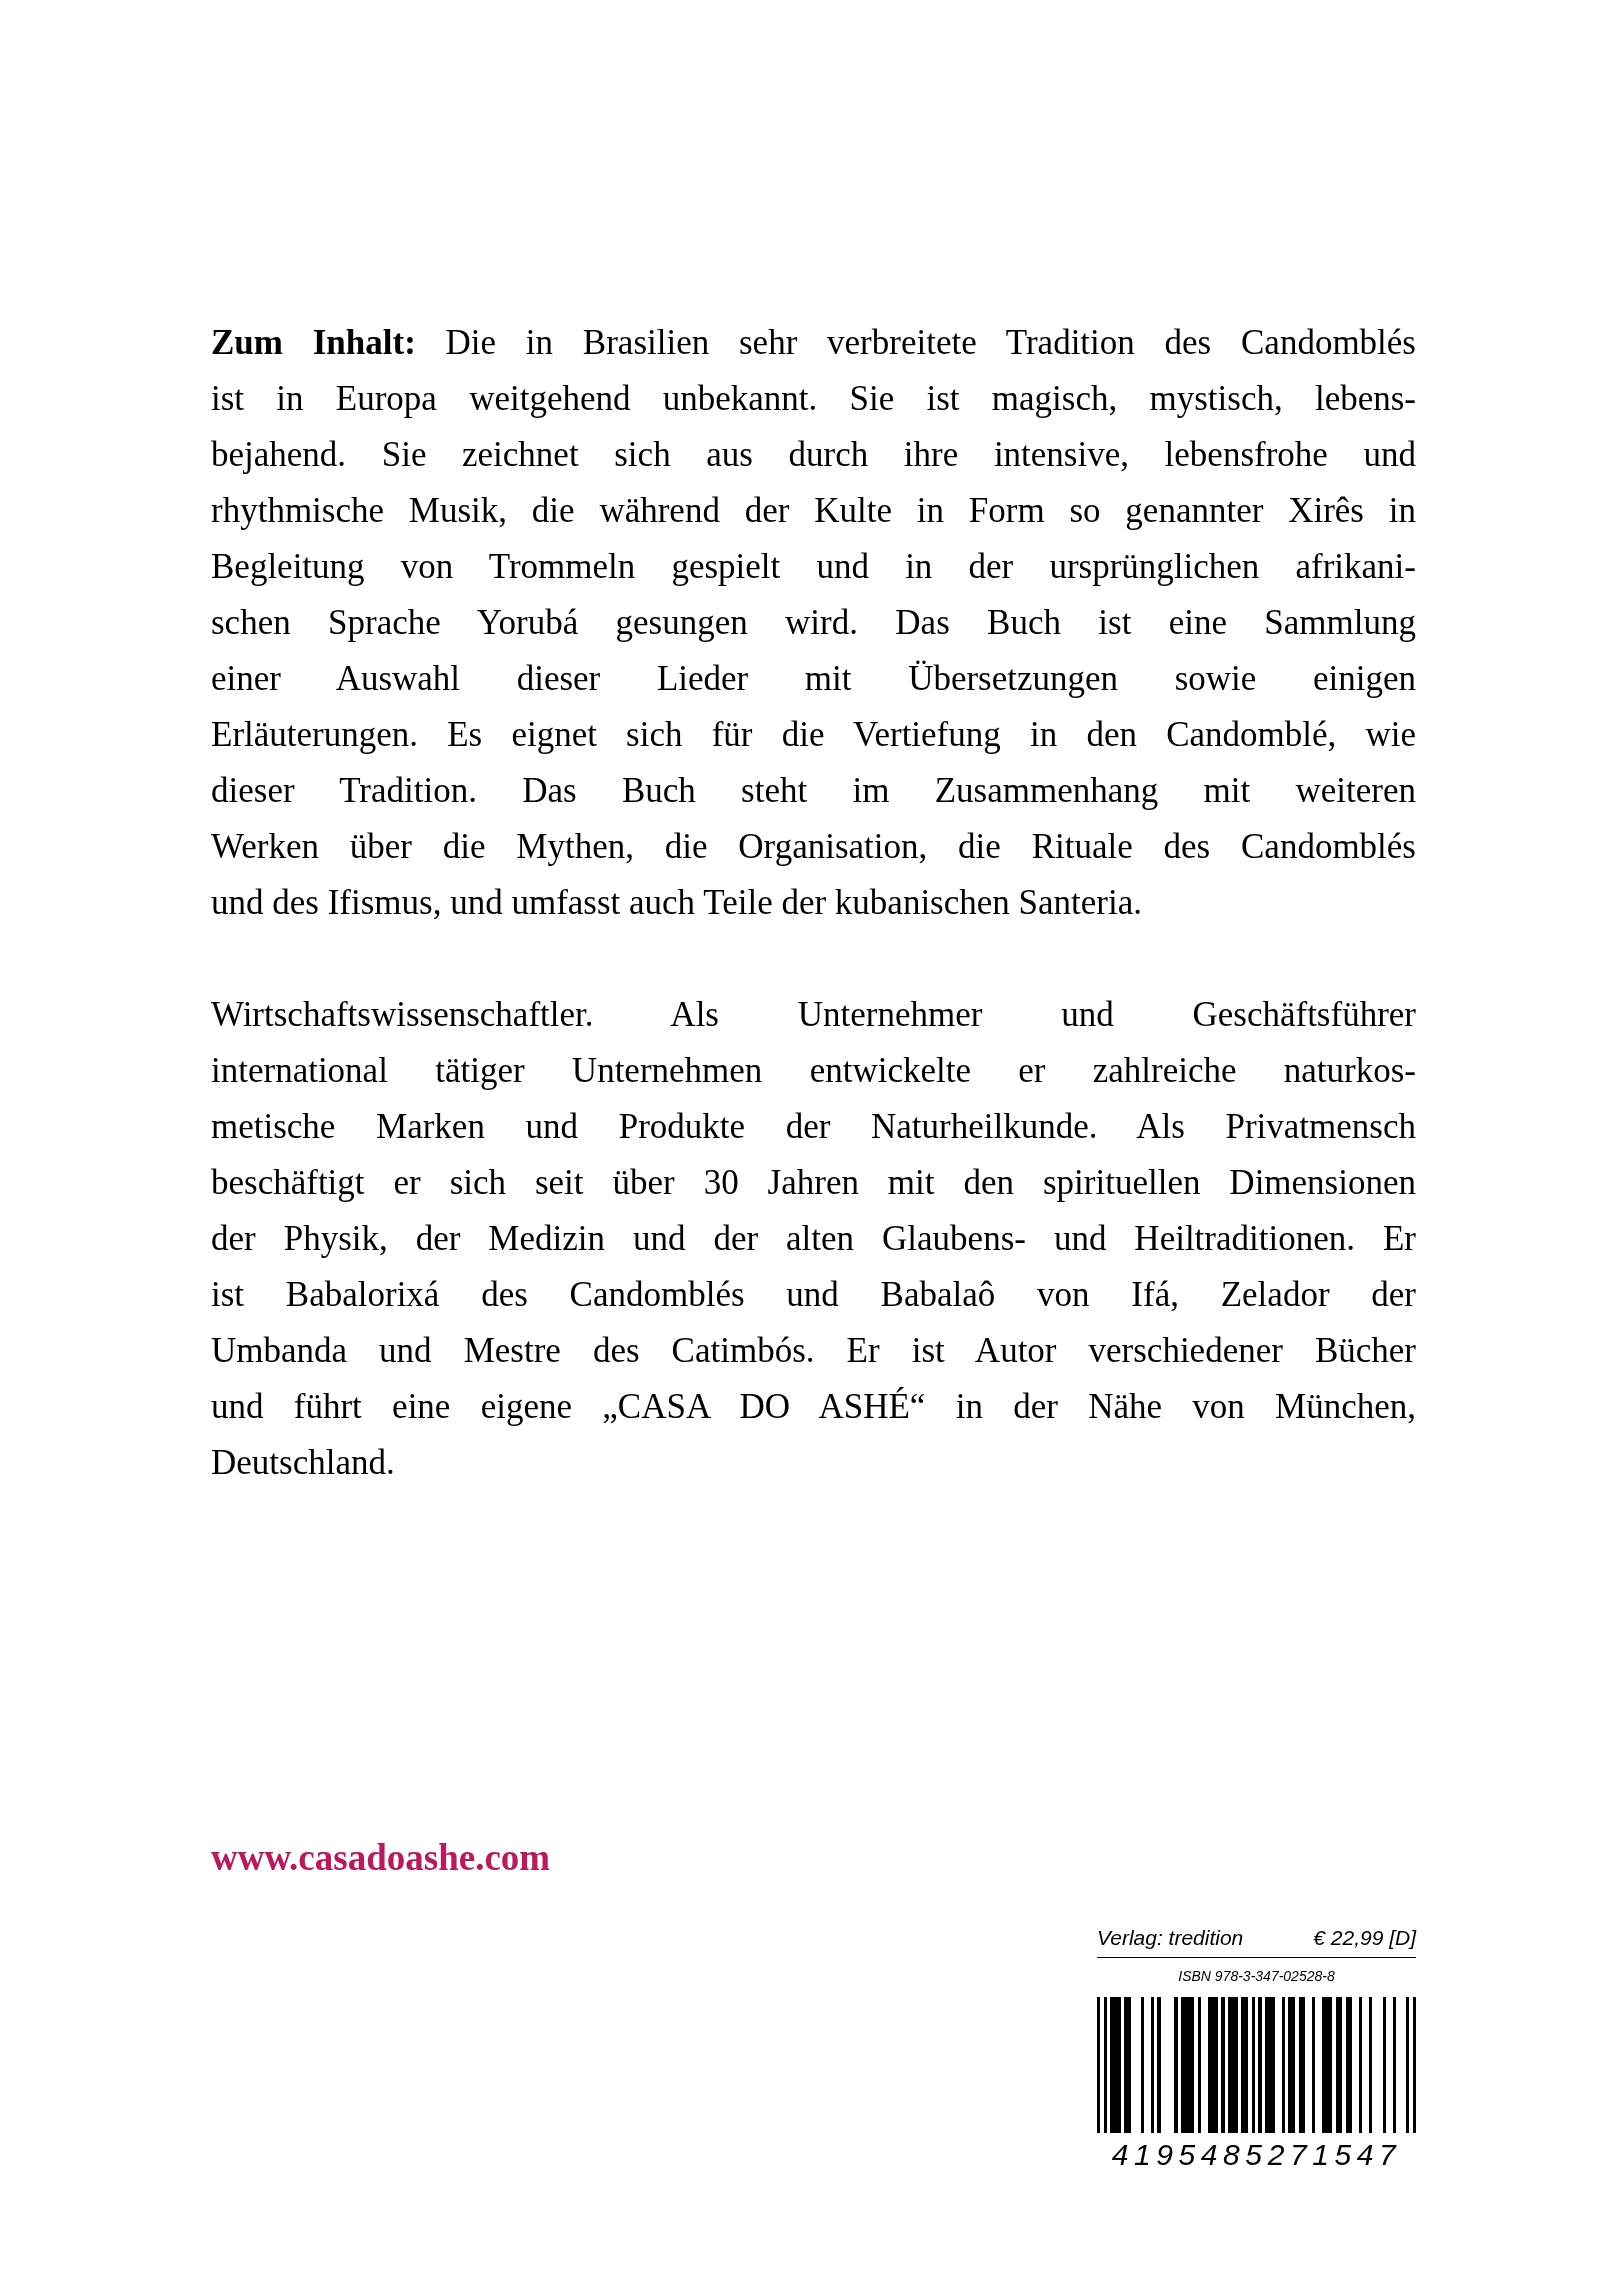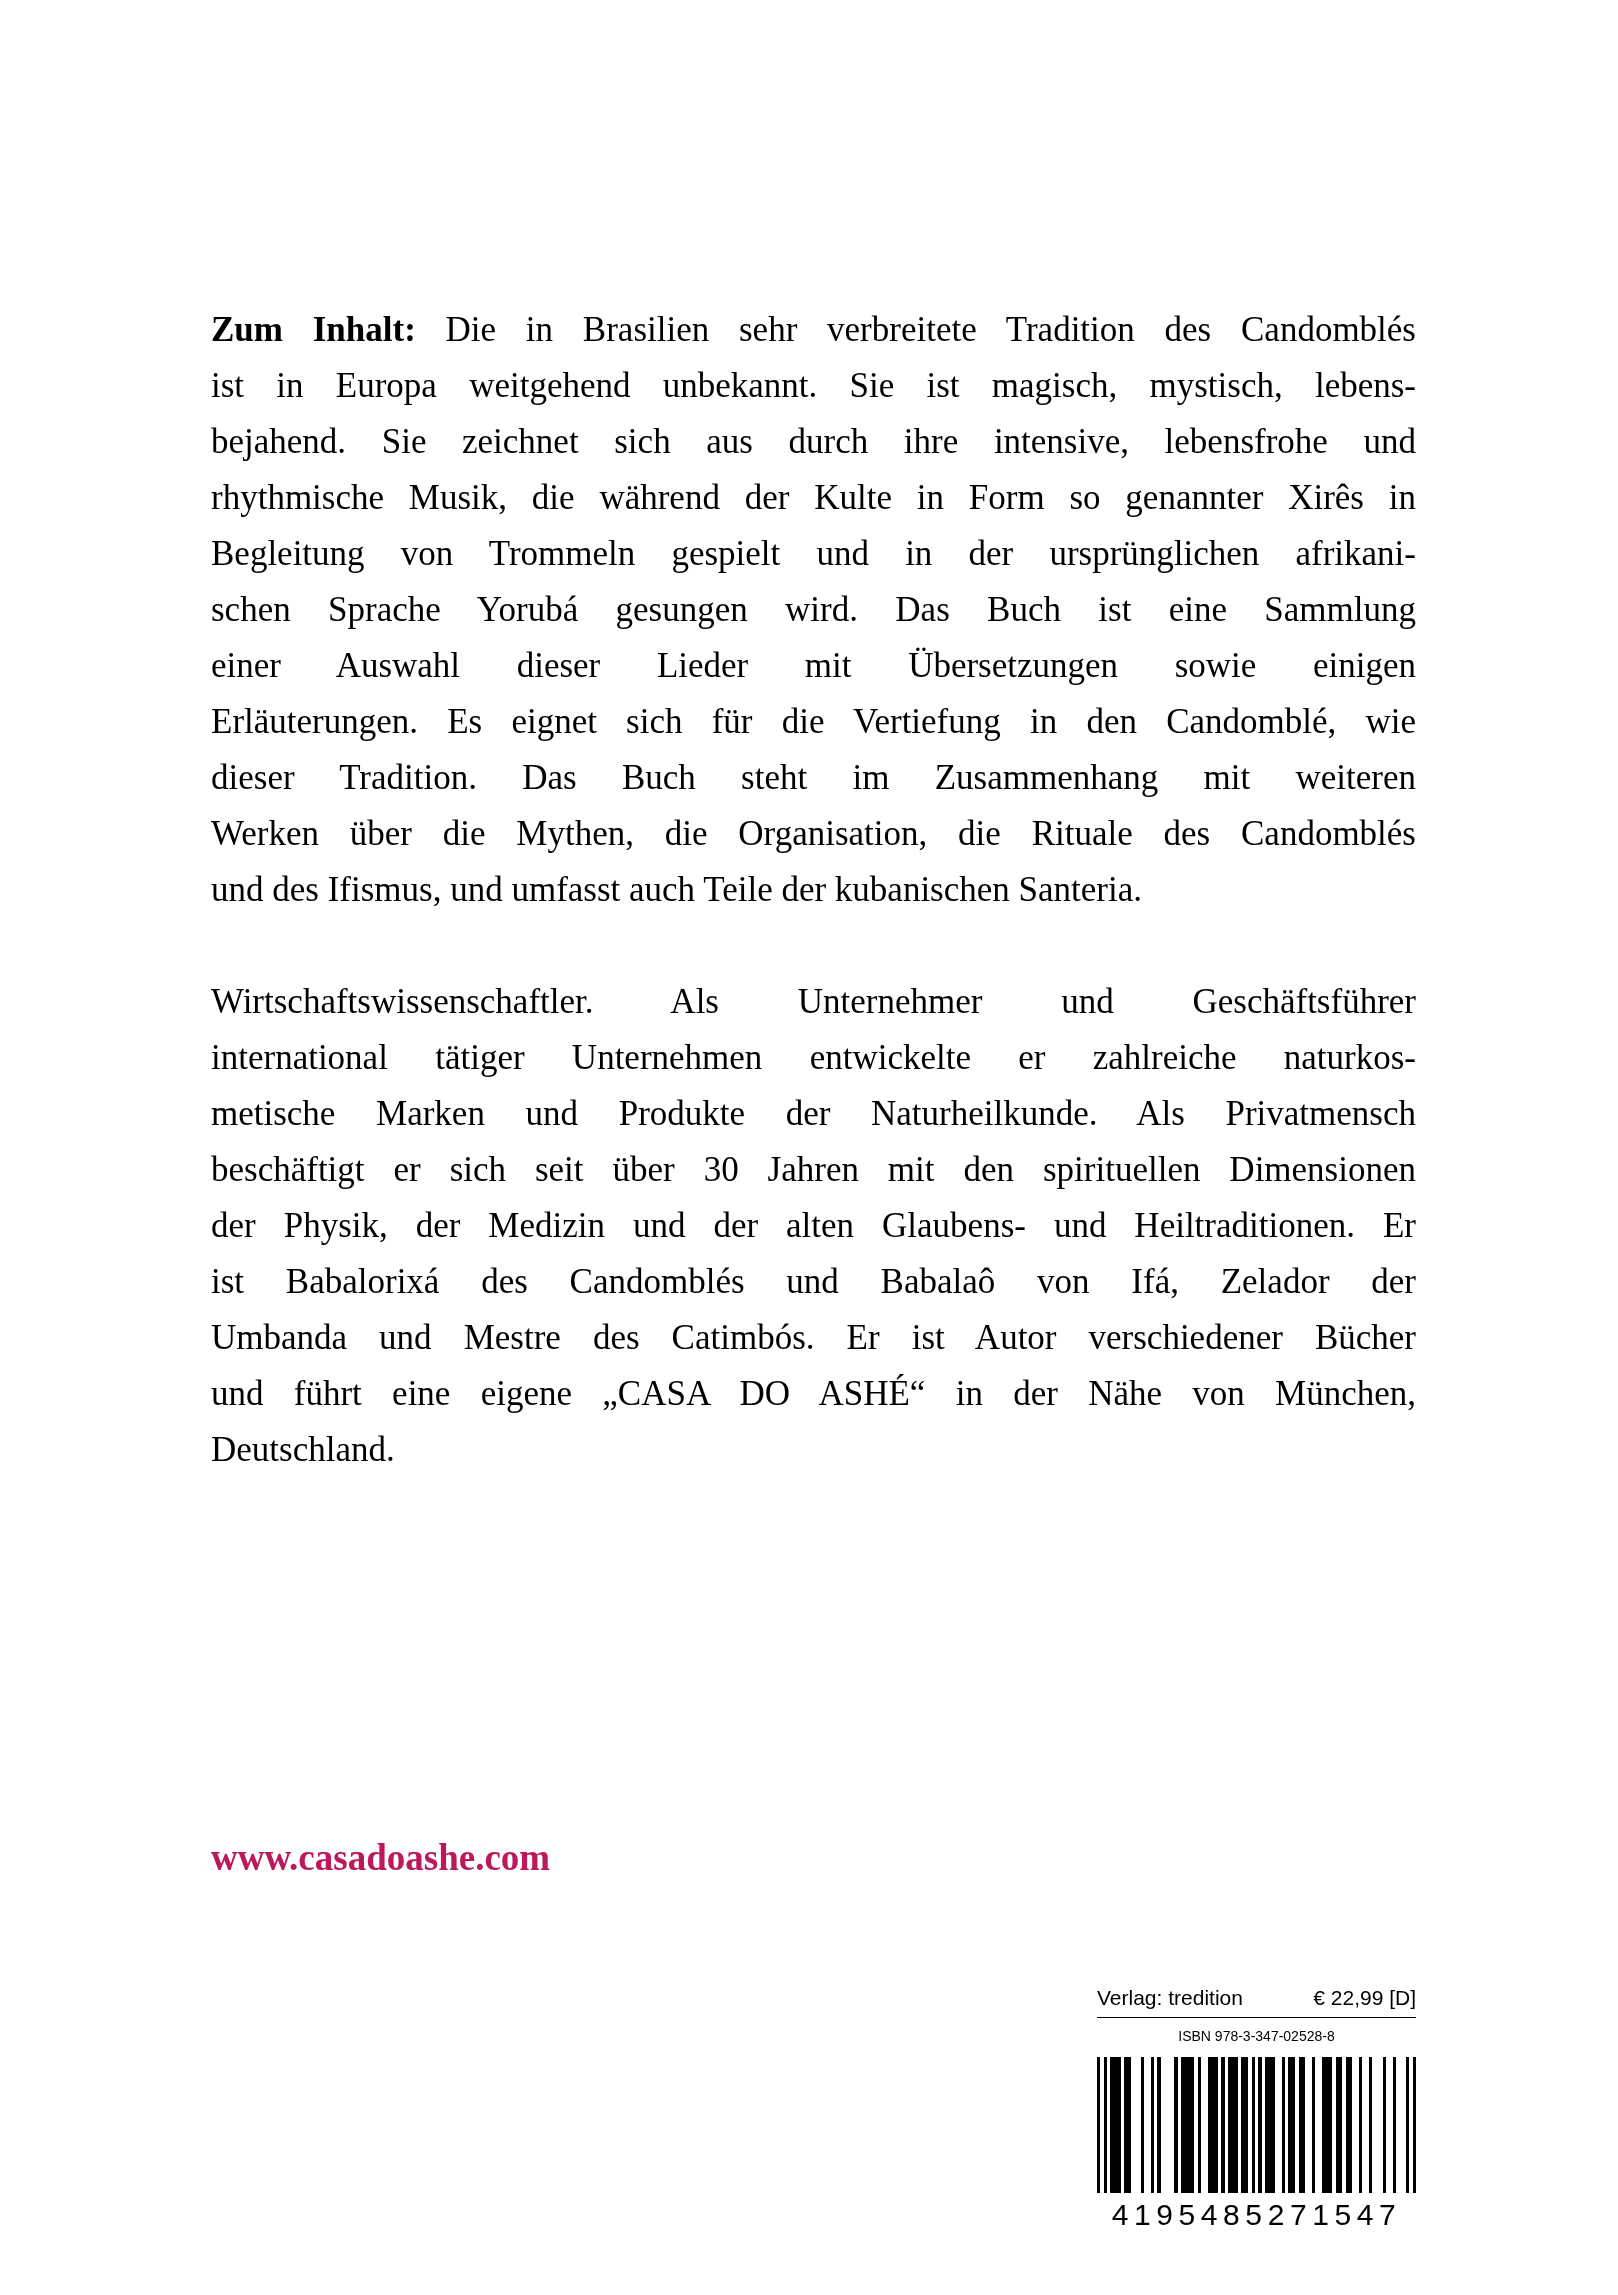--- a/index.html
+++ b/index.html
@@ -15,21 +15,21 @@
     overflow: hidden;
     font-family: "Liberation Serif", "DejaVu Serif", serif;
     color: #000000;
   }
   .text-col {
     position: absolute;
     left: 211px;
     top: 302px;
     width: 1205px;
   }
-  .para { display: block; }
+  .para { display: block; margin-top: 13px; }
   .para.gap { margin-top: 56px; }
   .tline {
     font-size: 35px;
     line-height: 56px;
     text-align: justify;
     text-align-last: justify;
     overflow: visible;
   }
   .tline.last {
     text-align-last: left;
@@ -41,24 +41,25 @@
     top: 1836px;
     font-size: 37px;
     font-weight: bold;
     color: #be185d;
     text-decoration: none;
     font-family: "Liberation Serif", "DejaVu Serif", serif;
   }
   .isbn-block {
     position: absolute;
     right: 202px;
-    top: 1984px;
+    top: 1924px;
     width: 319px;
     font-family: "Liberation Sans", "DejaVu Sans", sans-serif;
     color: #000;
+    font-style: italic;
   }
   .pub-row {
     display: flex;
     justify-content: space-between;
     align-items: baseline;
     font-size: 21px;
     line-height: 27px;
   }
   .rule {
     margin-top: 5.6px;

